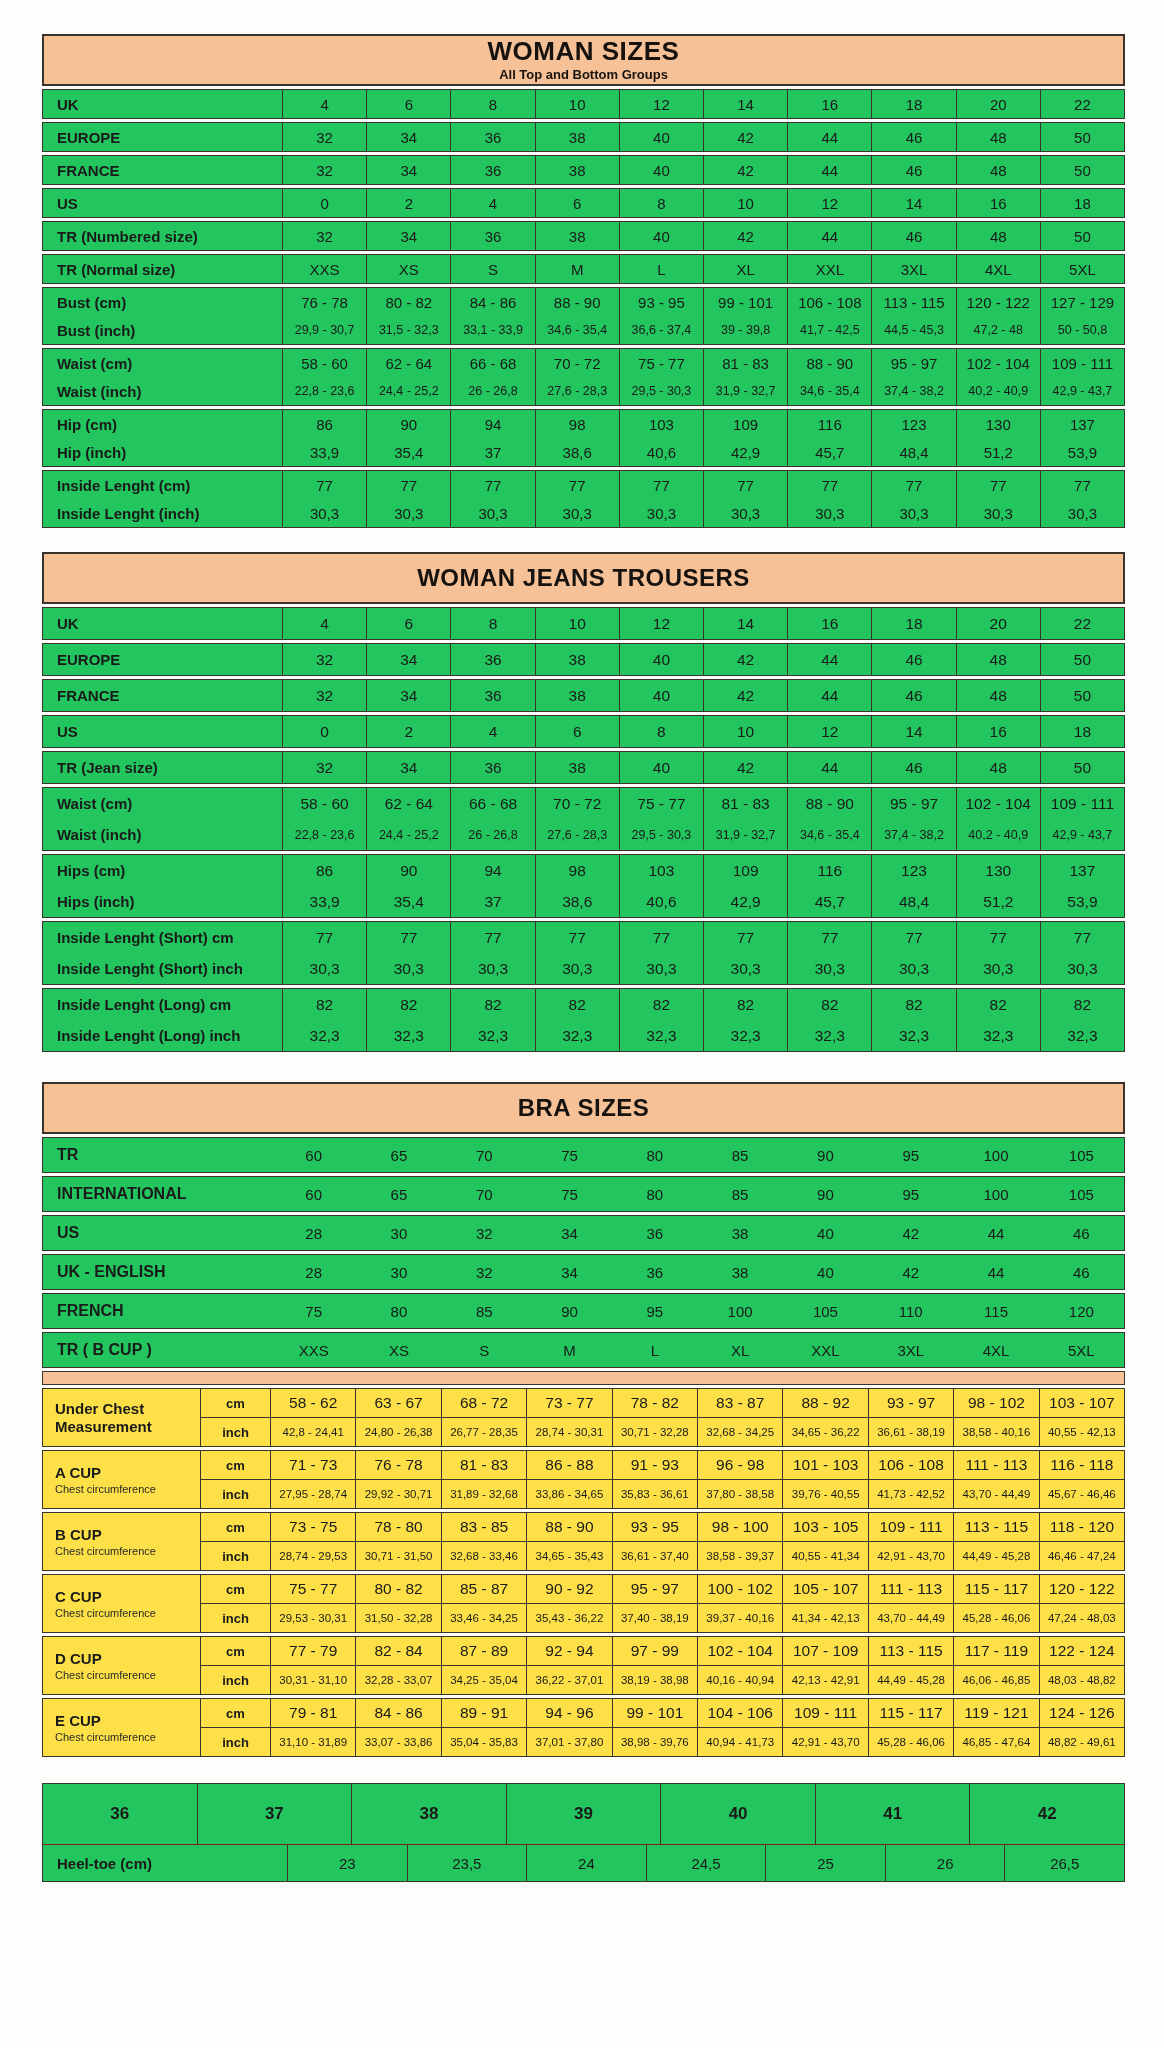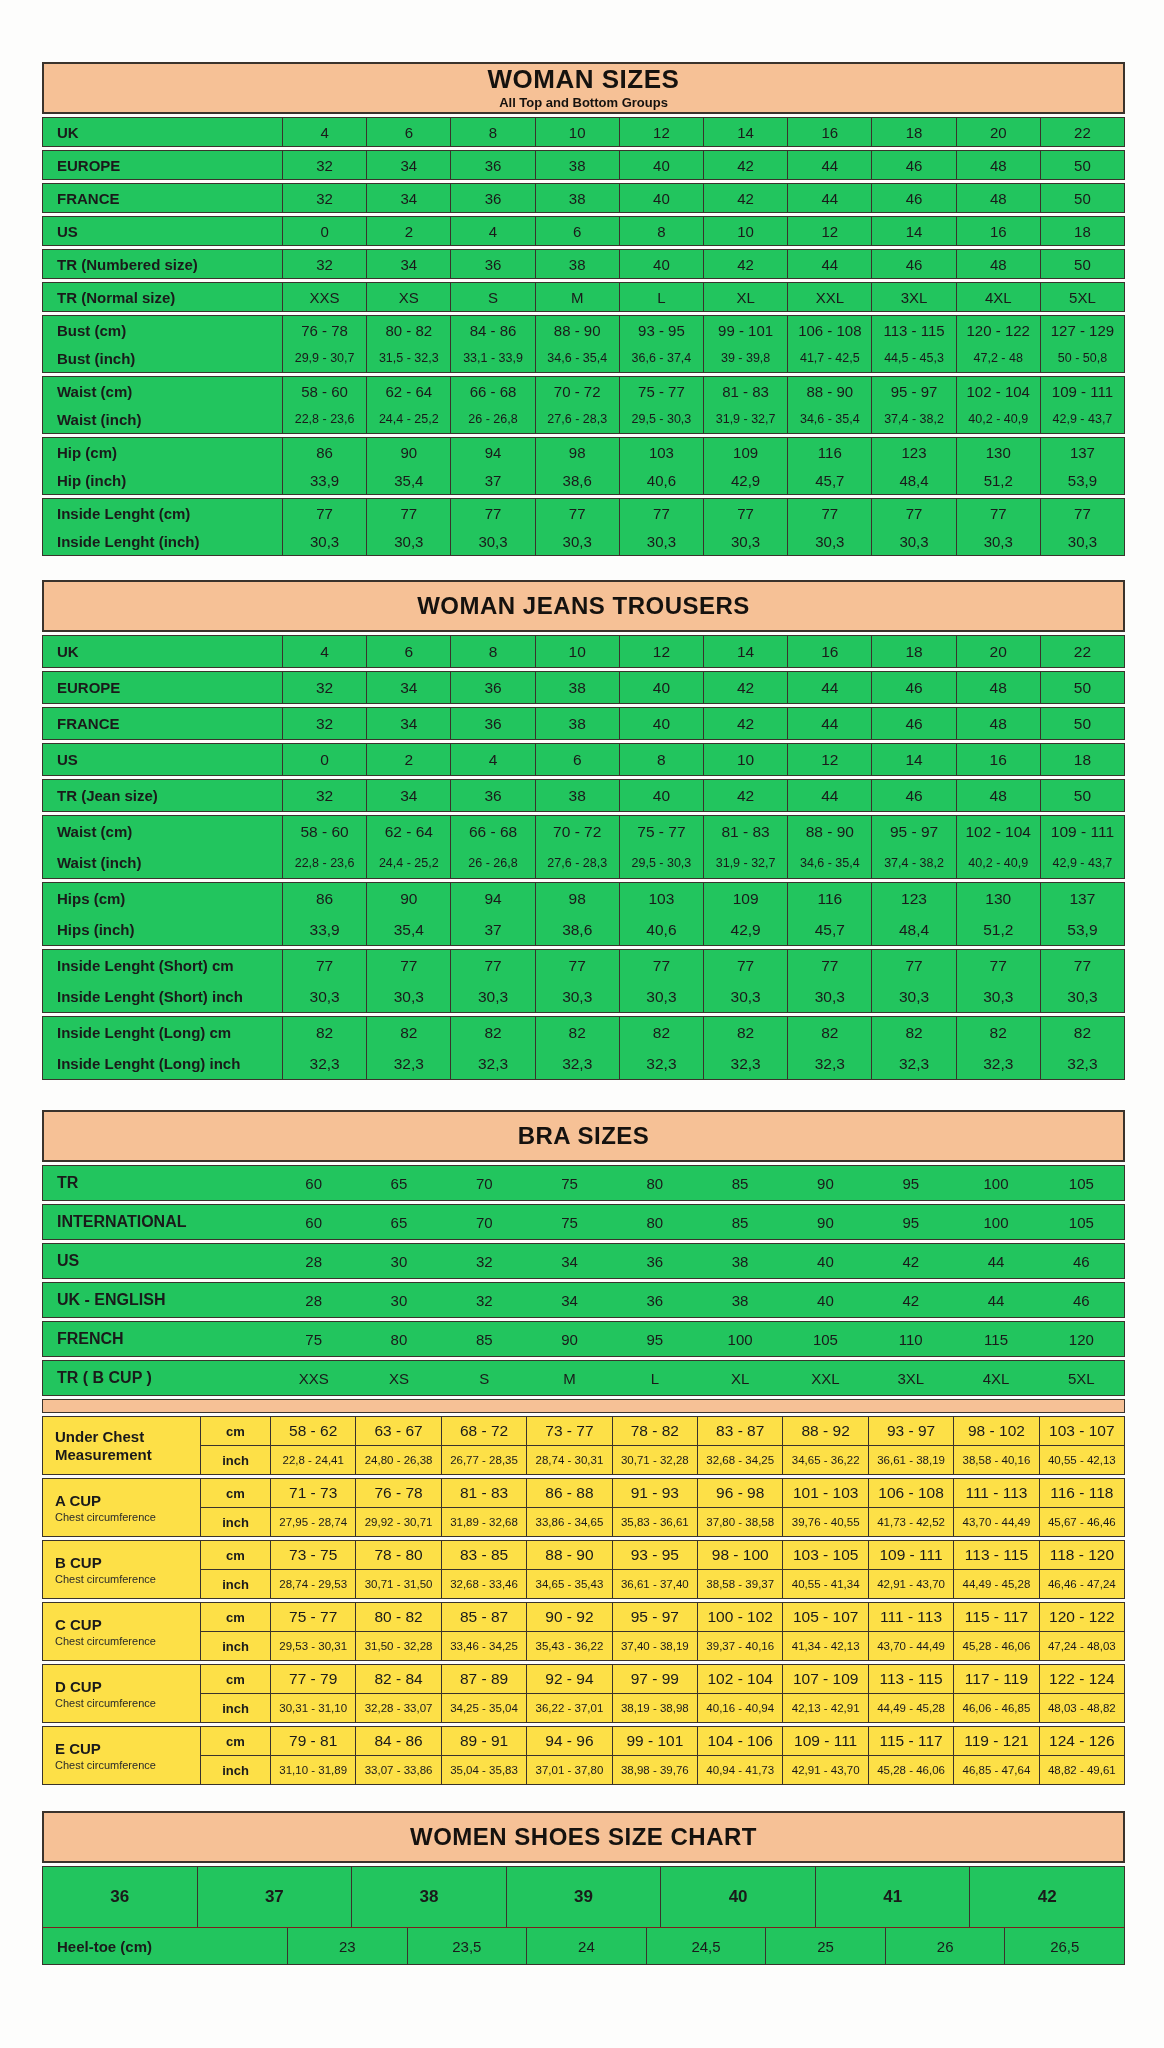--- a/index.html
+++ b/index.html
@@ -4,21 +4,21 @@
 <style>
   html,body{margin:0;padding:0;}
   body{
     width:1164px;height:2048px;overflow:hidden;
     background:#fdfdfc;color:#1a1a1a;
     font-family:"Liberation Sans",sans-serif;
     -webkit-font-smoothing:antialiased;
   }
   #doc{width:1083px;margin-left:42px;}
   .section > * + *{margin-top:3px;}
-  .s0{padding-top:62px;border-radius:30px;}
+  .s0{padding-top:34px;border-radius:30px;}
   .s1{margin-top:24px;}
   .s2{margin-top:30px;}
   .s3{margin-top:26px;}
 
   .band{
     border:2px solid #3a332c;background:#f6c196;
     display:flex;flex-direction:column;align-items:center;justify-content:center;
     height:52px;box-sizing:border-box;
   }
   .band-title{font-weight:bold;font-size:24px;letter-spacing:.5px;color:#15120f;line-height:1.05;}
@@ -590,21 +590,21 @@
             <div class="vcell">73 - 77</div>
             <div class="vcell">78 - 82</div>
             <div class="vcell">83 - 87</div>
             <div class="vcell">88 - 92</div>
             <div class="vcell">93 - 97</div>
             <div class="vcell">98 - 102</div>
             <div class="vcell">103 - 107</div>
           </div>
           <div class="cup-row small">
             <div class="ucell">inch</div>
-            <div class="vcell">22,8 - 24,41</div>
+            <div class="vcell">42,8 - 24,41</div>
             <div class="vcell">24,80 - 26,38</div>
             <div class="vcell">26,77 - 28,35</div>
             <div class="vcell">28,74 - 30,31</div>
             <div class="vcell">30,71 - 32,28</div>
             <div class="vcell">32,68 - 34,25</div>
             <div class="vcell">34,65 - 36,22</div>
             <div class="vcell">36,61 - 38,19</div>
             <div class="vcell">38,58 - 40,16</div>
             <div class="vcell">40,55 - 42,13</div>
           </div>
@@ -775,23 +775,20 @@
             <div class="vcell">40,94 - 41,73</div>
             <div class="vcell">42,91 - 43,70</div>
             <div class="vcell">45,28 - 46,06</div>
             <div class="vcell">46,85 - 47,64</div>
             <div class="vcell">48,82 - 49,61</div>
           </div>
         </div>
       </div>
     </div>
     <div class="section s3">
-      <div class="band">
-        <div class="band-title">WOMEN SHOES SIZE CHART</div>
-      </div>
       <div class="grp bordered">
         <div class="row shoe">
           <div class="vcell">36</div>
           <div class="vcell">37</div>
           <div class="vcell">38</div>
           <div class="vcell">39</div>
           <div class="vcell">40</div>
           <div class="vcell">41</div>
           <div class="vcell">42</div>
         </div>

